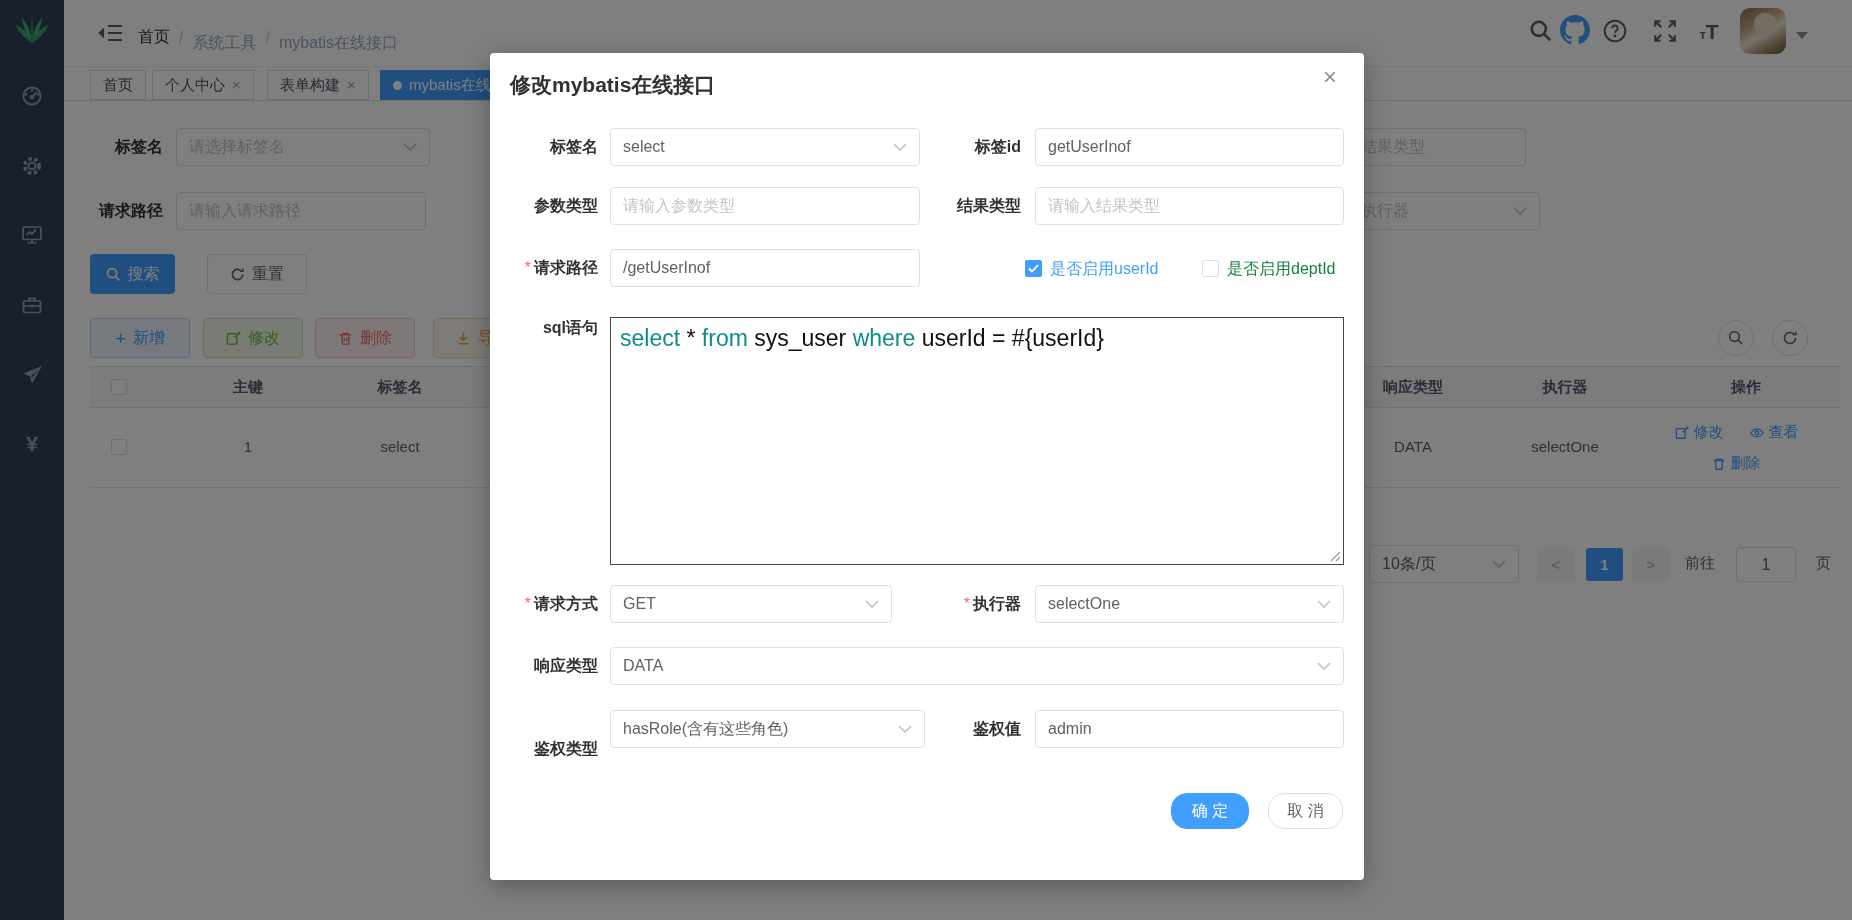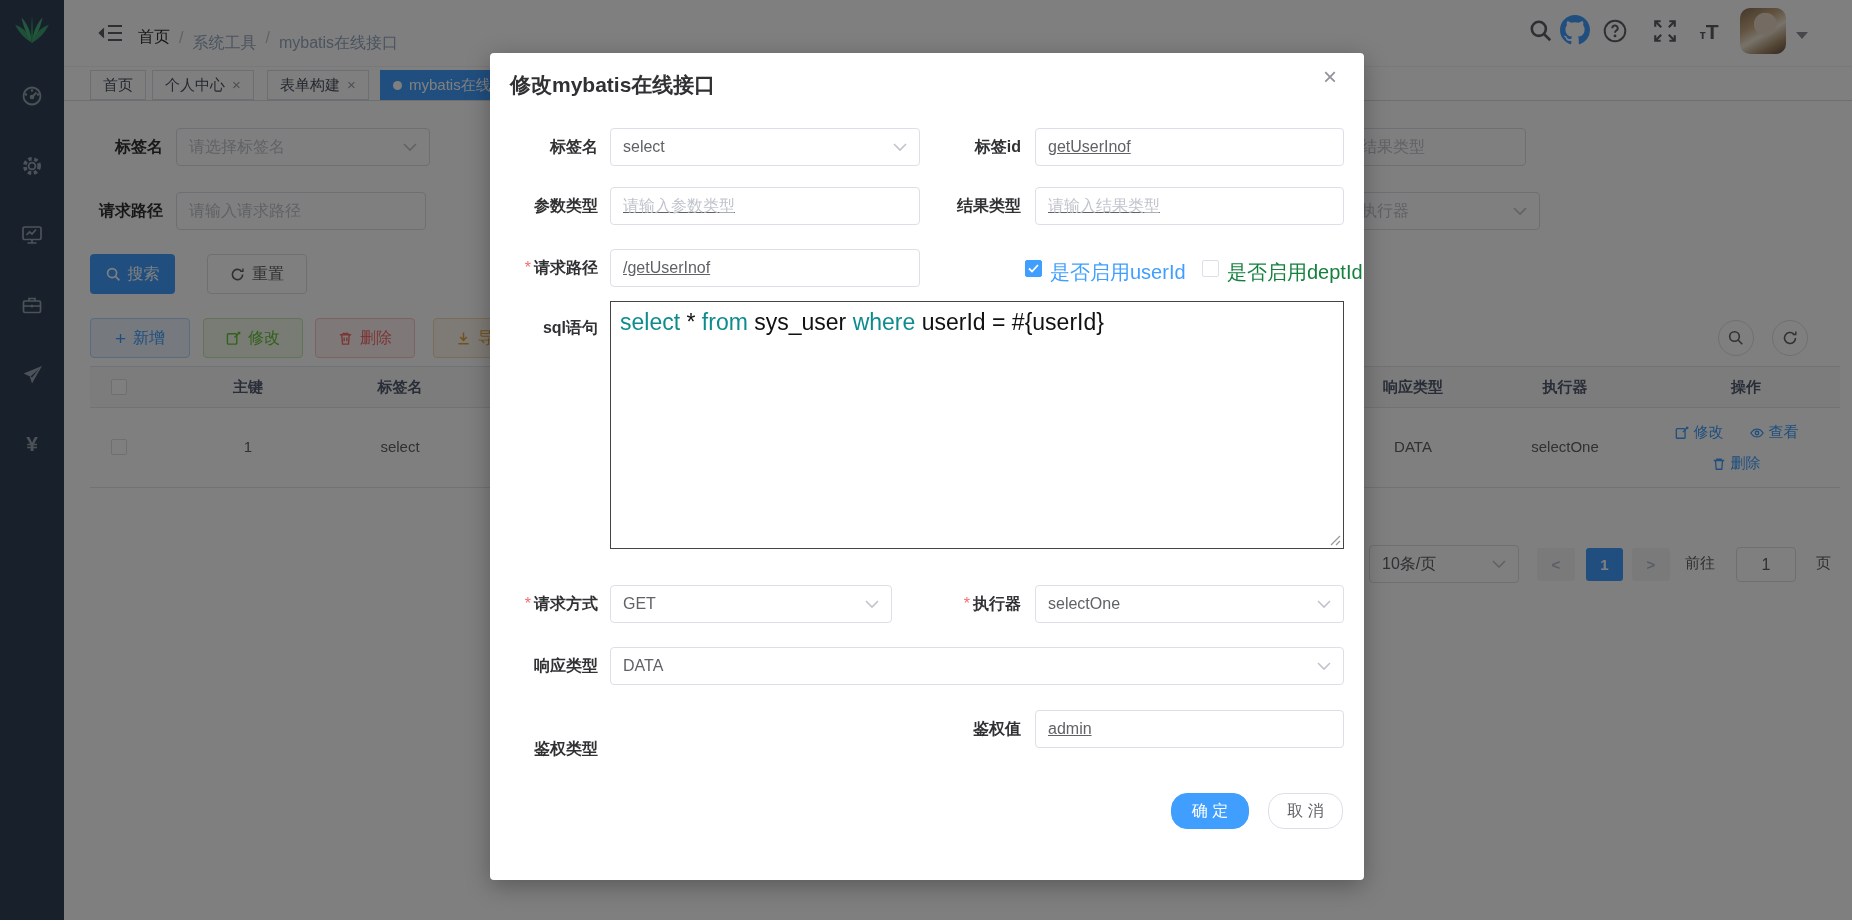--- a/index.html
+++ b/index.html
@@ -73,26 +73,26 @@
   
   .overlay { position:absolute; inset:0; background:rgba(0,0,0,0.5); z-index:5; }
   .modal { position:absolute; left:490px; top:53px; width:874px; height:827px; background:#fff; border-radius:4px;
            box-shadow:0 6px 24px rgba(0,0,0,.3); z-index:10; }
   .mtitle { position:absolute; left:20px; top:18px; font-size:21px; color:#303133;text-align:center; }
   .mclose { position:absolute; left:833px; top:10px; font-size:24px; color:#909399; cursor:pointer; }
   .mlabel { position:absolute; width:108px; font-size:16px; font-weight:700; color:#303133; text-align:right; }
   .mlabel .star { color:#f56c6c; margin-right:3px; font-weight:400; }
   .mbox { position:absolute; background:#fff; border:1px solid #dcdfe6; border-radius:4px; height:38px;
           display:flex; align-items:center; padding:0 12px; font-size:16px; color:#606266; }
-  .modal input.raw { position:absolute;text-decoration:underline; }
+  .modal input.raw { position:absolute; }
   .ckbox { position:absolute; width:17px; height:17px; border:1px solid #dcdfe6; border-radius:2px; background:#fff; cursor:pointer; }
   .ckbox.checked { background:#409eff; border-color:#409eff; }
   .ckbox svg { width:15px; height:15px; display:block; margin:0 auto; }
-  .cklabel { position:absolute; font-size:20px; cursor:pointer;text-align:right; }
-  .sqlarea { position:absolute; left:120px; top:248px; width:734px; height:248px; border:1px solid #444;
+  .cklabel { position:absolute; font-size:16px; cursor:pointer;text-align:right; }
+  .sqlarea { position:absolute; left:120px; top:264px; width:734px; height:248px; border:1px solid #444;
              background:#fff; padding:5px 9px; font-size:23px; line-height:31px; color:#111; }
   .sqlarea .kw { color:#0e8c8c; }
   .resize-h { position:absolute; right:2px; bottom:2px; width:12px; height:12px; }
   .mbtn { position:absolute; height:36px; border-radius:16px; font-size:16px; display:flex; align-items:center;
           justify-content:center; cursor:pointer; }
   .mbtn.ok { background:#409eff; color:#fff; border:1px solid #409eff; }
   .mbtn.cancel { background:#fff; color:#606266; border:1px solid #dcdfe6; }
 </style>
 </head>
 <body>
@@ -388,19 +388,25 @@
 
     <span class="mlabel" style="left:0;top:603px">响应类型</span>
     <div class="mbox" style="left:120px;top:594px;width:734px">
       <span>DATA</span>
       <svg class="chev" width="14" height="9" viewBox="0 0 14 9">
           <path d="M1 1l6 6 6-6" fill="none" stroke="#c0c4cc" stroke-width="1.6"></path>
         </svg>
     </div>
 
     <span class="mlabel" style="left:0;top:686px">鉴权类型</span>
+    <div class="mbox" style="left:120px;top:657px;width:315px">
+      <span>hasRole(含有这些角色)</span>
+      <svg class="chev" width="14" height="9" viewBox="0 0 14 9">
+          <path d="M1 1l6 6 6-6" fill="none" stroke="#c0c4cc" stroke-width="1.6"></path>
+        </svg>
+    </div>
     <span class="mlabel" style="left:423px;top:666px">鉴权值</span>
     <input class="raw" style="left: 545px; top: 657px; width: 309px;" value="admin">
 
     <button class="mbtn ok" style="left:681px;top:740px;width:78px">确 定</button>
     <button class="mbtn cancel" style="left:778px;top:740px;width:75px">取 消</button>
   </section>
 </div>
 
 </body></html>

